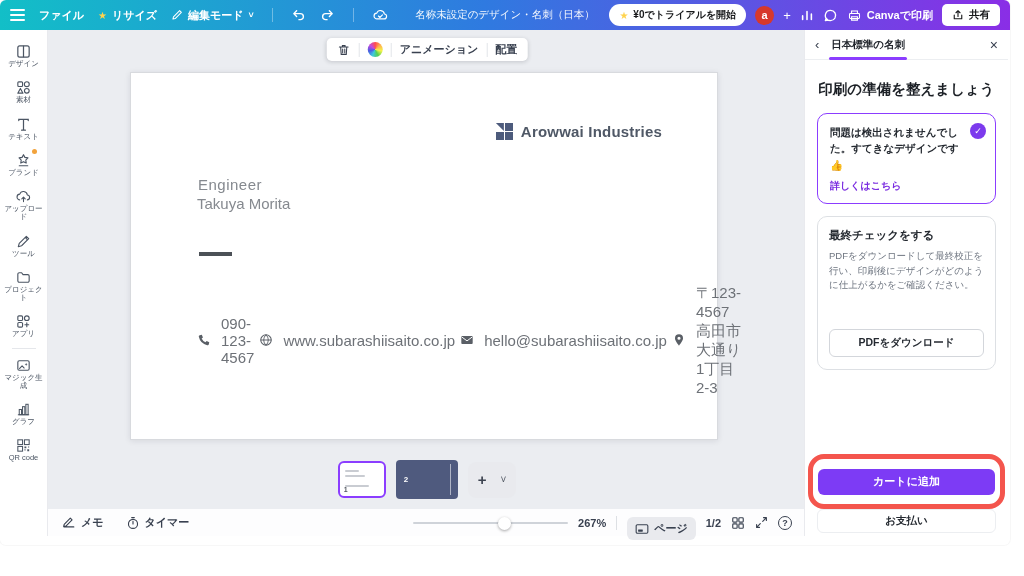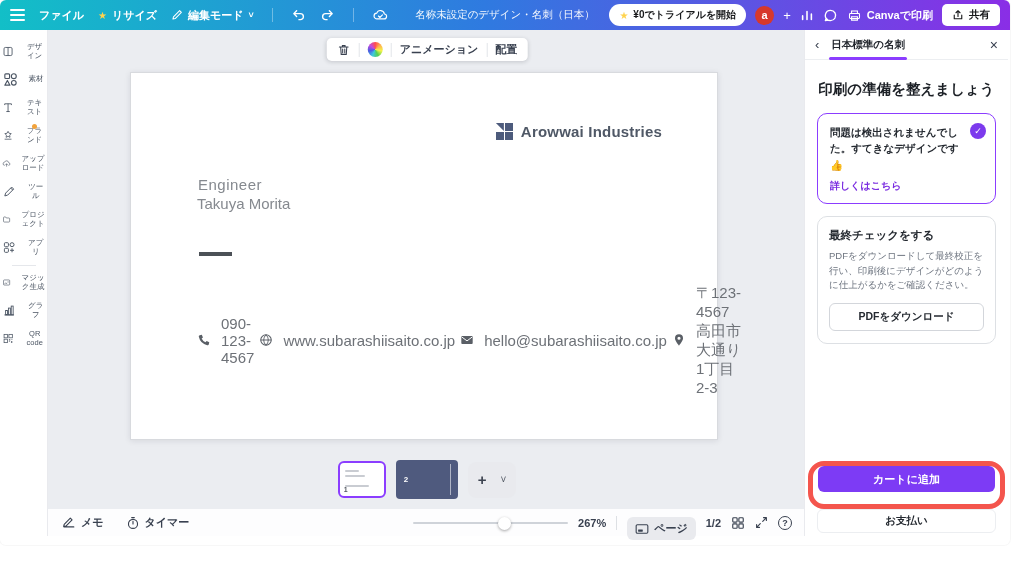--- a/index.html
+++ b/index.html
@@ -27,21 +27,21 @@
     display:flex; align-items:center; justify-content:center; font-size:11px; font-weight:bold; cursor:pointer; }
   .plus-w { font-size:13px; cursor:pointer; }
   .share-btn { background:#fff; color:#18191b; border-radius:5px; padding:4px 10px;
     font-size:10.5px; font-weight:bold; display:flex; gap:5px; align-items:center; cursor:pointer; }
   .tb-icon { display:flex; align-items:center; cursor:pointer; }
 
   
   .sidebar { position:absolute; left:0; top:30px; width:48px; bottom:9px; background:#fff;
     border-right:1px solid #e9eaee; display:flex; flex-direction:column; align-items:center;
     padding-top:9px; gap:2px; z-index:20; }
-  .side-item { width:44px; display:flex; align-items:center; gap:10px;
+  .side-item { width:44px; display:flex; flex-direction:column; align-items:center; gap:0;
     padding:4px 0 5px; cursor:pointer; color:#4b5563; position:relative; }
   .side-item .lbl { font-size:7.5px; color:#4b5563; text-align:center; line-height:1.1; }
   .side-item svg { display:block; }
   .notif-dot { position:absolute; top:1px; right:9px; width:5px; height:5px; border-radius:50%; background:#f2a33c; }
   .side-sep { width:24px; height:1px; background:#e5e7eb; margin:2px 0; }
 
   
   .canvas-area { position:absolute; left:48px; top:30px; width:758px; height:479px; background:#ebedf1; }
   .float-toolbar { position:absolute; left:50%; transform:translateX(-50%); top:8px; background:#fff;
     border-radius:5px; box-shadow:0 1px 4px rgba(20,25,40,0.18); display:flex; align-items:center;
@@ -116,23 +116,23 @@
     margin-bottom:12px; }
   .ok-text { font-size:10.5px; color:#252a31; line-height:1.55; font-weight:bold; }
   .ok-check { position:absolute; top:9px; right:9px; width:16px; height:16px; border-radius:50%;
     background:#7c3aed; color:#fff; font-size:9px; display:flex; align-items:center; justify-content:center; }
   .ok-link { font-size:10px; color:#7a2ce0; font-weight:bold; margin-top:6px; cursor:pointer; }
   .final-card { border:1px solid #dde0e4; border-radius:10px; padding:11px 11px 12px; }
   .final-title { font-size:11.5px; font-weight:bold; color:#252a31; }
   .final-body { font-size:9.5px; color:#6e7580; line-height:1.55; margin:6px 0 10px; }
   .pdf-btn { width:100%; background:#fff; border:1px solid #d3d6db; border-radius:6px; padding:6px 0;
     font-size:10.5px; font-weight:bold; color:#252a31; text-align:center; cursor:pointer;
-    font-family:inherit; }
-  .cart-ring { position:absolute; left:3px; right:3px; bottom:27px; height:48px;
-    border:5px solid #f4554d; border-radius:16px; display:flex; align-items:flex-start; padding:0 5px; z-index:3; }
+    font-family:inherit;margin-top:26px; }
+  .cart-ring { position:absolute; left:3px; right:3px; bottom:27px; height:55px;
+    border:5px solid #f4554d; border-radius:16px; display:flex; align-items:center; padding:0 5px; z-index:3; }
   .cart-btn { width:100%; height:26px; background:#7d3bf5; border:none; border-radius:6px; color:#fff;
     font-size:11px; font-weight:bold; cursor:pointer; font-family:inherit; }
   .pay-btn { position:absolute; left:12px; right:12px; bottom:3px; height:24px; background:#fff;
     border:1px solid #eceef1; border-radius:6px; font-size:10.5px; font-weight:bold; color:#252a31;
     cursor:pointer; font-family:inherit; }
 </style>
 </head>
 <body>
 
 <div class="app">

